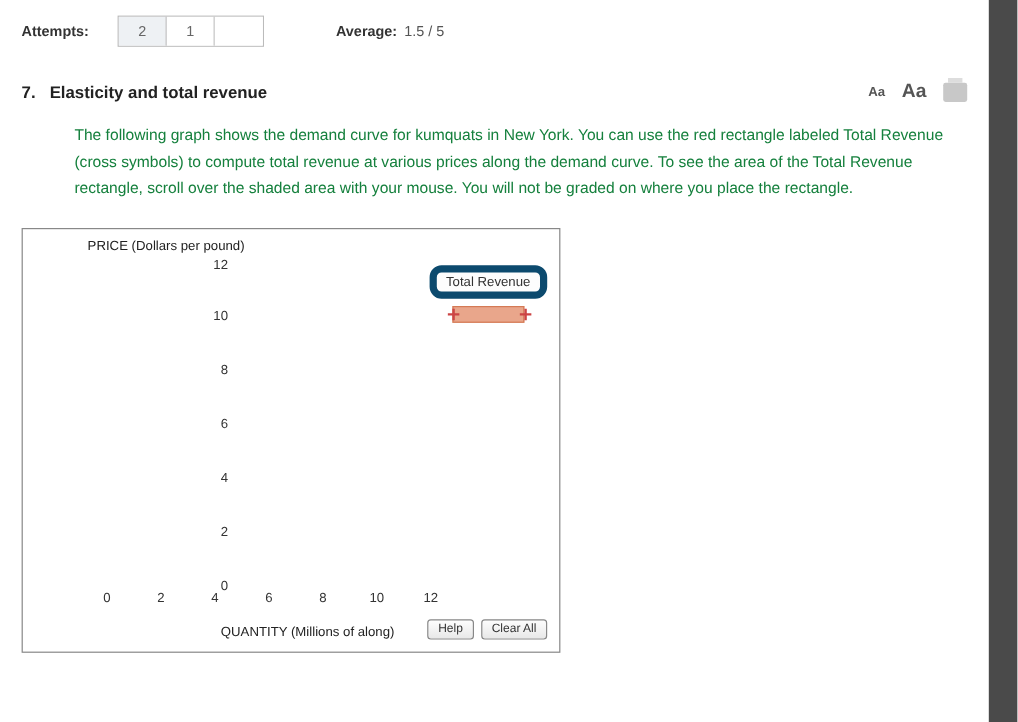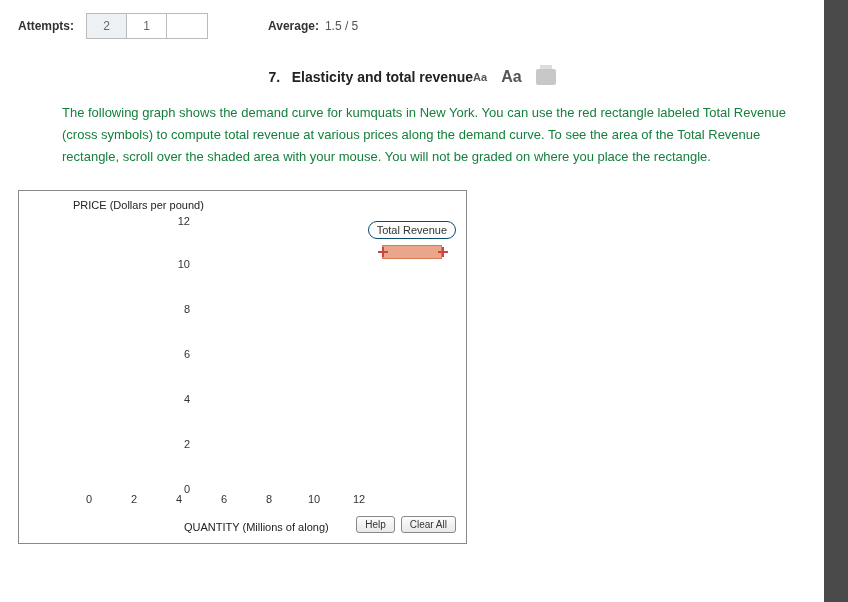--- a/index.html
+++ b/index.html
@@ -22,35 +22,35 @@
   .content {
     padding: 12px 18px;
     width: 824px;
   }
   .top-row {
     display: flex;
     align-items: center;
     height: 28px;
     margin-bottom: 20px;
   }
-  .attempts-label { font-weight: bold; font-size: 12px; margin-right: 12px; }
+  .attempts-label { font-weight: bold; font-size: 12px; margin-right: 24px; }
   .attempt-boxes { display: flex; border: 1px solid #bbb; }
   .attempt-box {
     width: 40px; height: 24px;
     border-right: 1px solid #bbb;
     display: flex; align-items: center; justify-content: center;
     font-size: 12px; color: #666;
     background: #fff;
   }
   .attempt-box:first-child { background: #eef1f4; }
   .attempt-box:last-child { border-right: none; }
   .average-label { font-weight: bold; font-size: 12px; margin-left: 60px; margin-right: 6px; }
   .average-val { font-size: 12px; color: #555; }
   .question-header {
-    display: flex; align-items: center; justify-content: center;
+    display: flex; align-items: center; justify-content: space-between;
     margin-bottom: 16px;
     margin-top: 28px;
   }
   .qtitle { font-weight: bold; font-size: 14px; color: #222; }
   .tools { display: flex; align-items: center; gap: 14px; }
   .aa-small { font-size: 11px; font-weight: bold; color: #555; cursor: pointer; }
   .aa-large { font-size: 16px; font-weight: bold; color: #555; cursor: pointer; }
   .print-icon { width: 20px; height: 16px; background: #c8c8c8; border-radius: 2px; position: relative; cursor: pointer; }
   .print-icon::before { content: ""; position: absolute; top: -4px; left: 4px; right: 4px; height: 4px; background: #ddd; }
   .qtext { font-size: 13px; line-height: 1.7; color: #15803d; margin-bottom: 22px; max-width: 790px; margin-left: 44px; }
@@ -92,21 +92,21 @@
   }
   .pt { position: absolute; width: 10px; height: 10px; transform: translate(-50%,-50%); font-weight: bold; color: #000; }
   .pt::before { content: "✕"; font-size: 12px; position: absolute; left: -2px; top: -4px; }
   .pt-label { position: absolute; font-size: 11px; color: #222; }
   .total-rev-legend {
     position: absolute; right: 10px; top: 30px;
     text-align: center;
     font-size: 11px;
   }
   .tr-label {
-    border: 1px solid #0c4a6e; border-radius: 10px;
+    border: 6px solid #0c4a6e; border-radius: 10px;
     padding: 2px 8px; background: #fdfdfd;
     display: inline-block;
   }
   .tr-shape {
     margin-top: 6px;
     position: relative;
     width: 60px; height: 14px;
     background: #e9a68b;
     border: 1px solid #d47a55;
     margin-left: auto; margin-right: auto;

